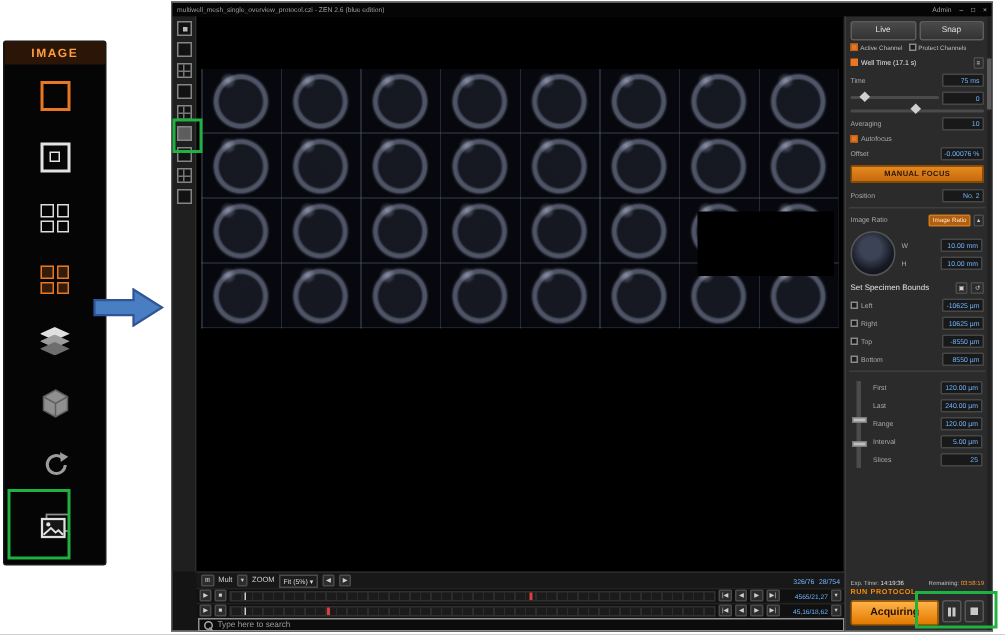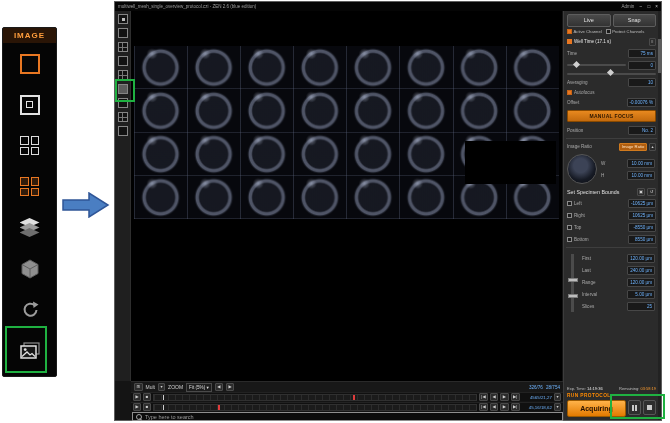--- a/index.html
+++ b/index.html
@@ -1,20 +1,20 @@
 <!DOCTYPE html>
 <html><head>
 <meta charset="utf-8">
 <style>
   html,body{margin:0;padding:0;background:#fff;}
   #stage{position:relative;width:670px;height:423px;background:#fff;overflow:hidden;
          font-family:"Liberation Sans","DejaVu Sans",sans-serif;-webkit-font-smoothing:antialiased;}
 
   
-  #img-tb{position:absolute;left:2px;top:27px;width:55px;height:350px;background:#050505;
+  #img-tb{position:absolute;left:2px;top:27px;width:69px;height:350px;background:#050505;
           border:1px solid #1a1a1a;border-radius:2px;display:flex;flex-direction:column;
           align-items:center;box-sizing:border-box;}
   .tbtitle{width:100%;height:15px;line-height:15px;text-align:center;color:#ff9d3c;
            background:#2a1506;font-size:8px;font-weight:bold;letter-spacing:1px;}
   .tool{width:100%;height:41px;display:flex;align-items:center;justify-content:center;}
   .ic-sq-or{width:16px;height:16px;border:2.5px solid #e87722;}
   .ic-sq-wh{width:16px;height:16px;border:2.5px solid #e3e3e3;display:flex;align-items:center;justify-content:center;}
   .ic-sq-wh>div{width:5px;height:5px;border:1.5px solid #e3e3e3;}
   .grid4{width:19px;height:19px;display:grid;grid-template-columns:1fr 1fr;gap:2px;}
   .grid4>div{border:1.5px solid #dcdcdc;}

